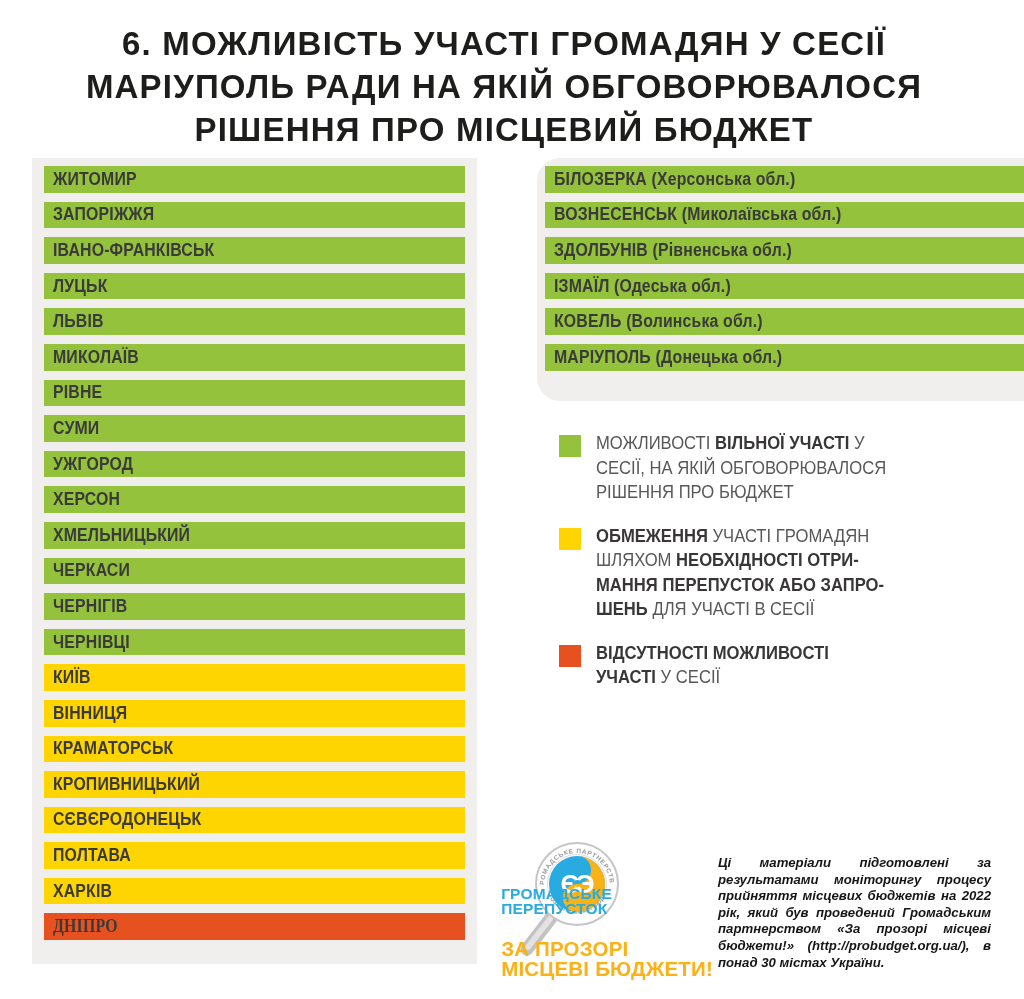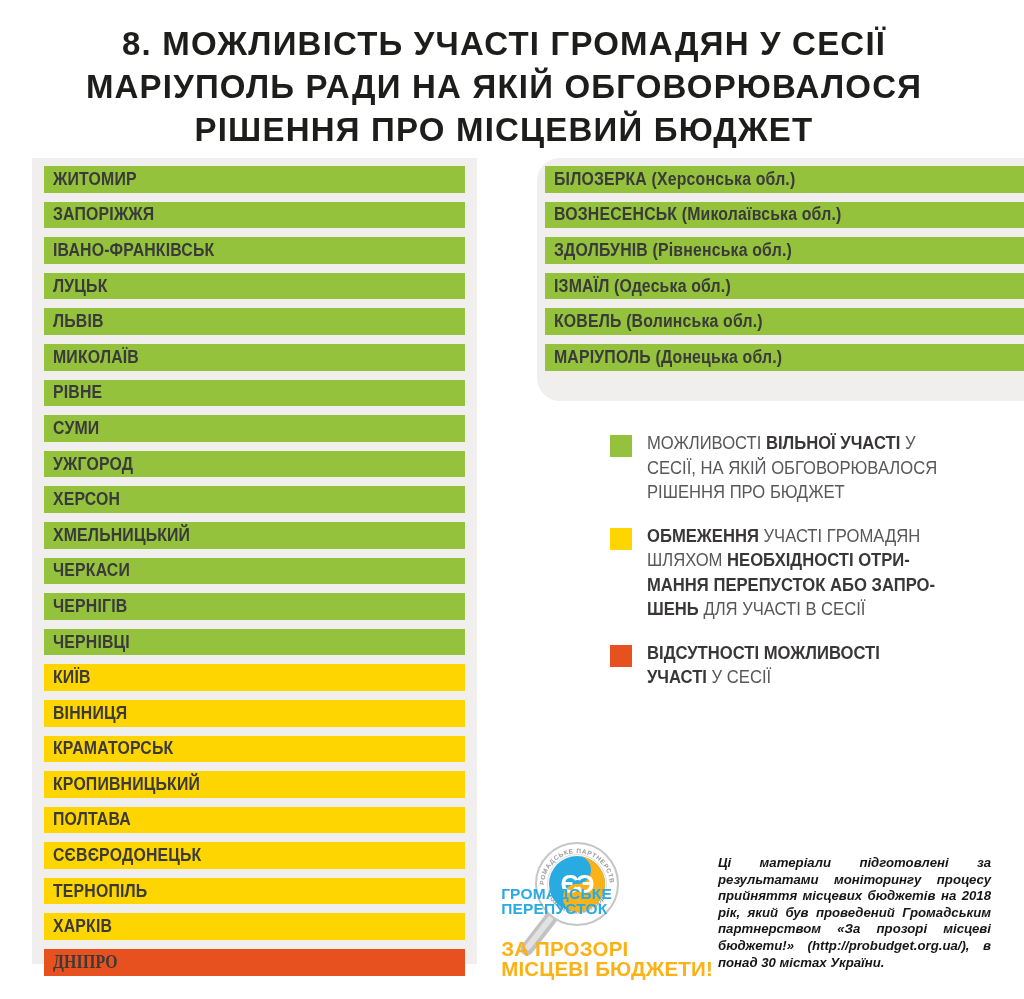--- a/index.html
+++ b/index.html
@@ -24,21 +24,21 @@
   .panel-left{left:32px;top:158px;width:445px;height:806px;}
   .panel-right{left:537px;top:158px;width:506px;height:243px;padding:8px;border-radius:23px;}
   .bar{flex:0 0 26.6px;height:26.6px;display:flex;align-items:center;padding-left:9px;}
   .bar.free{background:var(--green);}
   .bar.limited{background:var(--yellow);}
   .bar.none{background:var(--red);font-family:Liberation Serif, serif;}
   .bar span{
     font-weight:bold;font-size:18px;letter-spacing:.2px;color:var(--bartext);
     white-space:nowrap;display:inline-block;transform:scaleX(.88);transform-origin:0 50%;
   }
-  .legend{position:absolute;left:610px;top:431px;width:410px;}
+  .legend{position:absolute;left:559px;top:431px;width:410px;}
   .legend-item{
     position:relative;padding-left:37px;margin-bottom:19px;
     font-size:17.5px;line-height:24.5px;color:var(--legtext);
   }
   .legend-item .swatch{position:absolute;left:0;top:4px;width:22px;height:22px;}
   .swatch.free{background:var(--green);}
   .swatch.limited{background:var(--yellow);}
   .swatch.none{background:var(--red);}
   .legend-text{transform:scaleX(.95);transform-origin:0 0;white-space:nowrap;}
   .legend-text .b{font-weight:bold;color:var(--legbold);}
@@ -53,21 +53,21 @@
     font-size:13.2px;line-height:16.6px;font-weight:bold;font-style:italic;
     text-align:justify;color:#161616;
   }
 </style>
 </head>
 <body>
 
 <div class="page">
 
   <div class="title">
-    <div>8. МОЖЛИВІСТЬ УЧАСТІ ГРОМАДЯН У СЕСІЇ</div>
+    <div>6. МОЖЛИВІСТЬ УЧАСТІ ГРОМАДЯН У СЕСІЇ</div>
     <div>МАРІУПОЛЬ РАДИ НА ЯКІЙ ОБГОВОРЮВАЛОСЯ</div>
     <div>РІШЕННЯ ПРО МІСЦЕВИЙ БЮДЖЕТ</div>
   </div>
 
   <div class="panel panel-left">
       <div class="bar free">
         <span>ЖИТОМИР</span>
       </div>
       <div class="bar free">
         <span>ЗАПОРІЖЖЯ</span>
@@ -114,27 +114,24 @@
       <div class="bar limited">
         <span>ВІННИЦЯ</span>
       </div>
       <div class="bar limited">
         <span>КРАМАТОРСЬК</span>
       </div>
       <div class="bar limited">
         <span>КРОПИВНИЦЬКИЙ</span>
       </div>
       <div class="bar limited">
+        <span>СЄВЄРОДОНЕЦЬК</span>
+      </div>
+      <div class="bar limited">
         <span>ПОЛТАВА</span>
-      </div>
-      <div class="bar limited">
-        <span>СЄВЄРОДОНЕЦЬК</span>
-      </div>
-      <div class="bar limited">
-        <span>ТЕРНОПІЛЬ</span>
       </div>
       <div class="bar limited">
         <span>ХАРКІВ</span>
       </div>
       <div class="bar none">
         <span>ДНІПРО</span>
       </div>
     </div>
 
   <div class="panel panel-right">
@@ -197,15 +194,15 @@
     <div class="brand-blue">
       <span>ГРОМАДСЬКЕ</span><br>
       <span>ПЕРЕПУСТОК</span>
     </div>
     <div class="brand-yellow">
       <span>ЗА ПРОЗОРІ</span><br>
       <span>МІСЦЕВІ БЮДЖЕТИ!</span>
     </div>
   </div>
 
-  <p class="note">Ці матеріали підготовлені за результатами моніторингу процесу прийняття місцевих бюджетів на 2018 рік, який був проведений Громадським партнерством «За прозорі місцеві бюджети!» (http://probudget.org.ua/), в понад 30 містах України.</p>
+  <p class="note">Ці матеріали підготовлені за результатами моніторингу процесу прийняття місцевих бюджетів на 2022 рік, який був проведений Громадським партнерством «За прозорі місцеві бюджети!» (http://probudget.org.ua/), в понад 30 містах України.</p>
 
 </div>
 
 </body></html>

